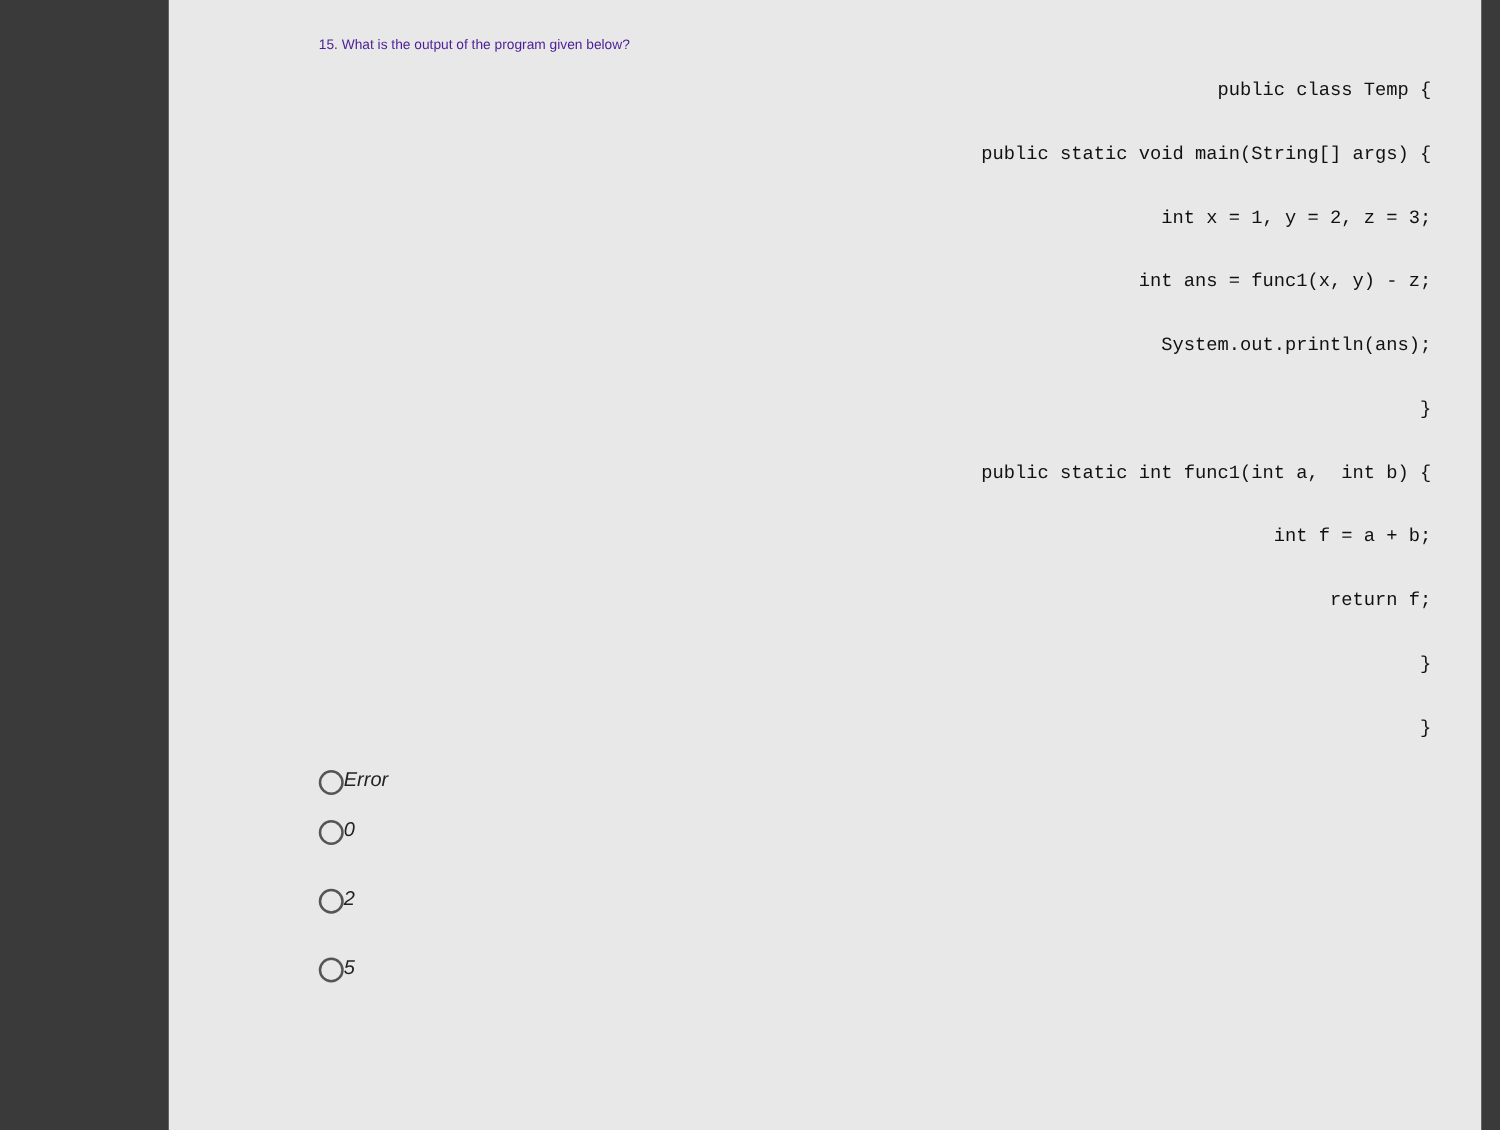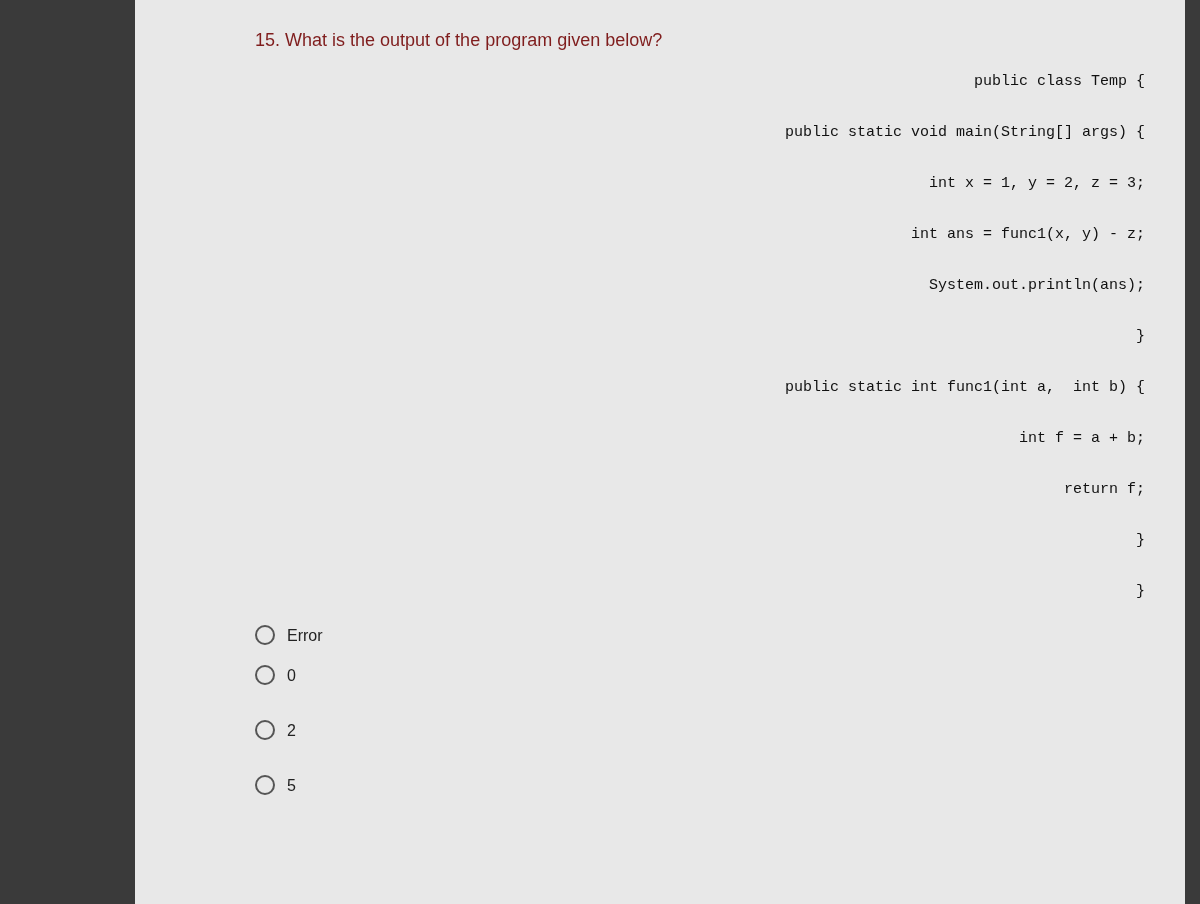--- a/index.html
+++ b/index.html
@@ -22,47 +22,47 @@
     .main-content {
       background-color: #e8e8e8;
       width: 1050px;
       min-height: 904px;
       padding: 30px 40px 40px 120px;
       position: relative;
       left: 60px;
     }
 
     .question-number {
-      font-size: 18px;
-      color: #7f1d1d;
+      font-size: 11px;
+      color: #4c1d95;
       margin-bottom: 18px;
       font-family: Arial, sans-serif;
     }
 
     .code-block {
       font-family: 'Courier New', Courier, monospace;
       font-size: 15px;
       color: #111;
       line-height: 1.7;
       margin-bottom: 20px;
       white-space: pre;
       text-align: right;
     }
 
     .options-section {
       margin-top: 10px;
     }
 
     .option-item {
       display: flex;
-      align-items: flex-end;
+      align-items: flex-start;
       margin-bottom: 20px;
       font-size: 16px;
       color: #222;
-      gap: 12px;
+      font-style: italic;
     }
 
     .option-item.spaced {
       margin-bottom: 35px;
     }
 
     .radio-circle {
       width: 20px;
       height: 20px;
       border-radius: 50%;

